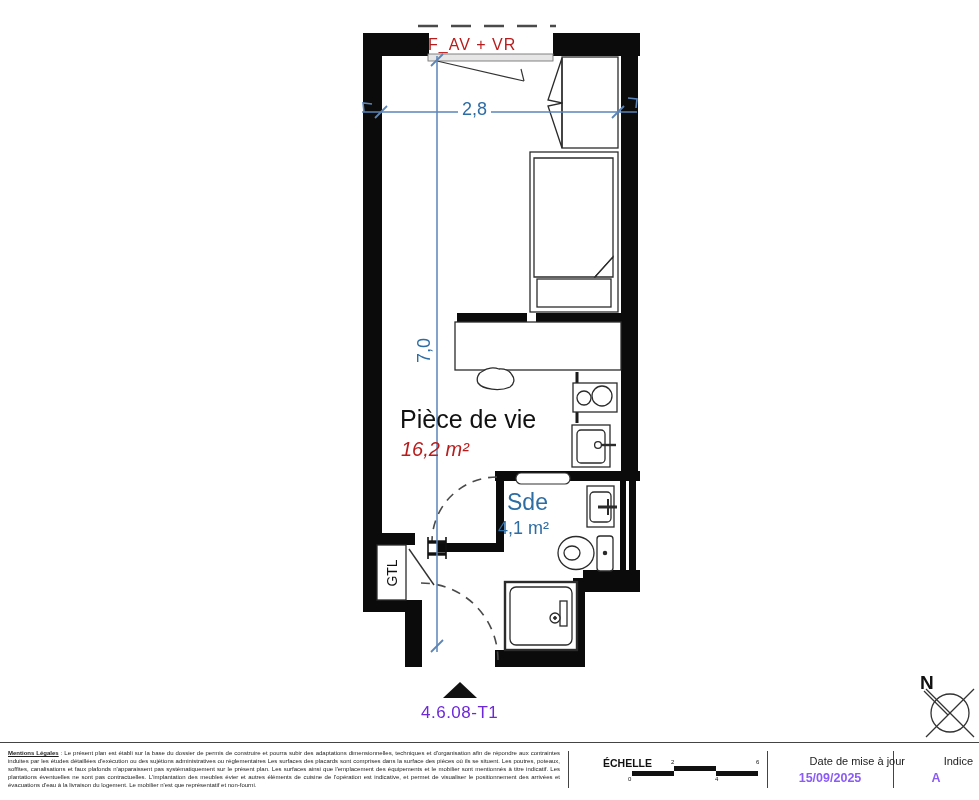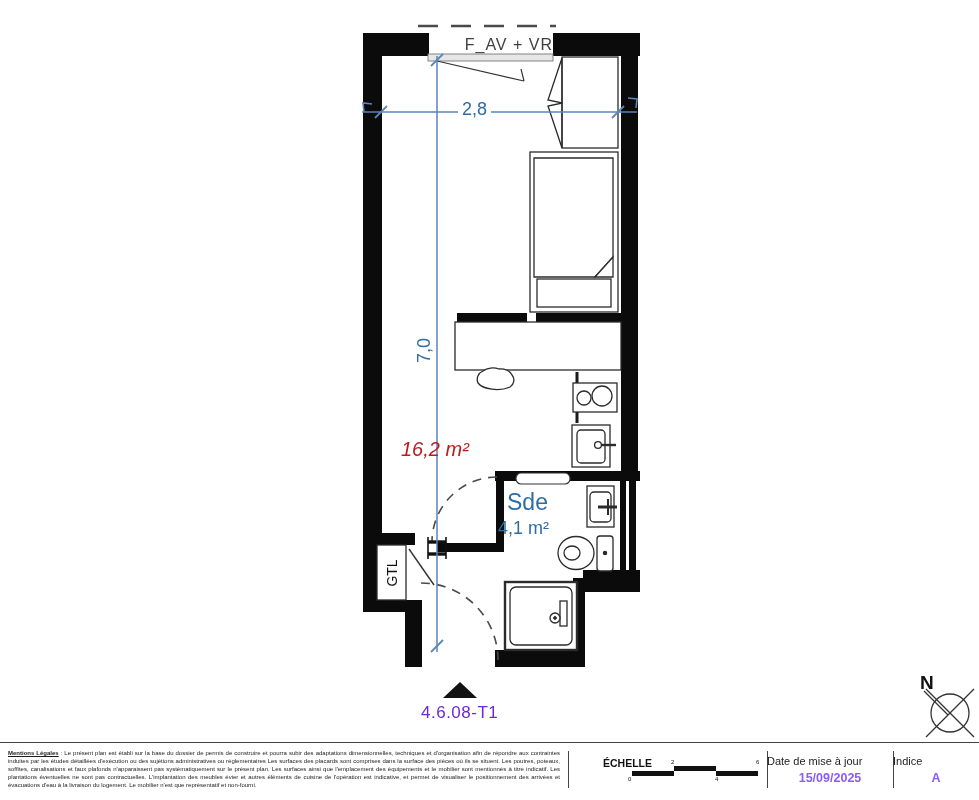--- a/index.html
+++ b/index.html
@@ -8,32 +8,32 @@
     font-family:"Liberation Sans","DejaVu Sans",sans-serif;overflow:hidden;
   }
   .abs{position:absolute;}
   .lbl{position:absolute;white-space:nowrap;}
   .dim-text{color:#2e6da4;font-size:18px;background:#fff;padding:0 4px;}
   .room-name{color:#111;font-size:25px;}
   .room-area{color:#b91c1c;font-size:20px;font-style:italic;}
   .sde-name{color:#2e6da4;font-size:23px;}
   .sde-area{color:#2e6da4;font-size:18px;}
   .rot-ccw{transform:rotate(-90deg);transform-origin:center center;}
-  .win-lbl{color:#404040;font-size:16px;letter-spacing:1px;text-align:right;width:125px;}
+  .win-lbl{color:#b91c1c;font-size:16px;letter-spacing:1px;text-align:left;width:125px;}
   .gtl-lbl{color:#111;font-size:14px;}
   .unit-lbl{color:#6d28d9;font-size:17px;letter-spacing:.5px;}
   .north-lbl{color:#111;font-size:19px;font-weight:700;}
   .footer-rule{position:absolute;left:0;top:742px;width:979px;height:0;border-top:1px solid #444;}
   .legal{
     position:absolute;left:8px;top:749px;width:552px;
     font-size:6px;line-height:8.1px;color:#1c1c1c;text-align:justify;
   }
   .legal b{text-decoration:underline;}
   .vdiv{position:absolute;top:751px;height:37px;width:0;border-left:1px solid #444;}
-  .cell-label{position:absolute;color:#1c1c1c;font-size:11px;text-align:left;}
+  .cell-label{position:absolute;color:#1c1c1c;font-size:11px;text-align:right;padding-left:12px;}
   .cell-value{position:absolute;color:#8b5cf6;font-size:12.5px;font-weight:700;text-align:center;}
   .scale-label{position:absolute;left:575px;top:757px;font-size:10.5px;font-weight:700;color:#111;padding-left:28px;}
   .scale-tick{position:absolute;font-size:6px;color:#111;}
 </style>
 </head>
 <body>
 
 <div id="stage">
 
   <svg class="abs" style="left:0;top:0" width="979" height="745" viewBox="0 0 979 745">
@@ -169,20 +169,21 @@
       <polygon points="443,698 477,698 460,682" fill="#111"></polygon>
     </g>
   </svg>
 
   <div class="lbl win-lbl" style="left:428px;top:36px">F_AV + VR</div>
 
   <div class="lbl dim-text" style="left:458px;top:99px">2,8</div>
 
   <div class="lbl dim-text rot-ccw" style="left:408px;top:340px">7,0</div>
 
+  <div class="lbl room-name" style="left:400px;top:405px">Pièce de vie</div>
   <div class="lbl room-area" style="left:401px;top:438px">16,2 m²</div>
 
   <div class="lbl sde-name" style="left:507px;top:489px">Sde</div>
   <div class="lbl sde-area" style="left:498px;top:518px">4,1 m²</div>
 
   <div class="lbl gtl-lbl rot-ccw" style="left:378px;top:565px">GTL</div>
 
   <div class="lbl unit-lbl" style="left:421px;top:703px">4.6.08-T1</div>
 
   <div class="lbl north-lbl" style="left:920px;top:672px">N</div>

